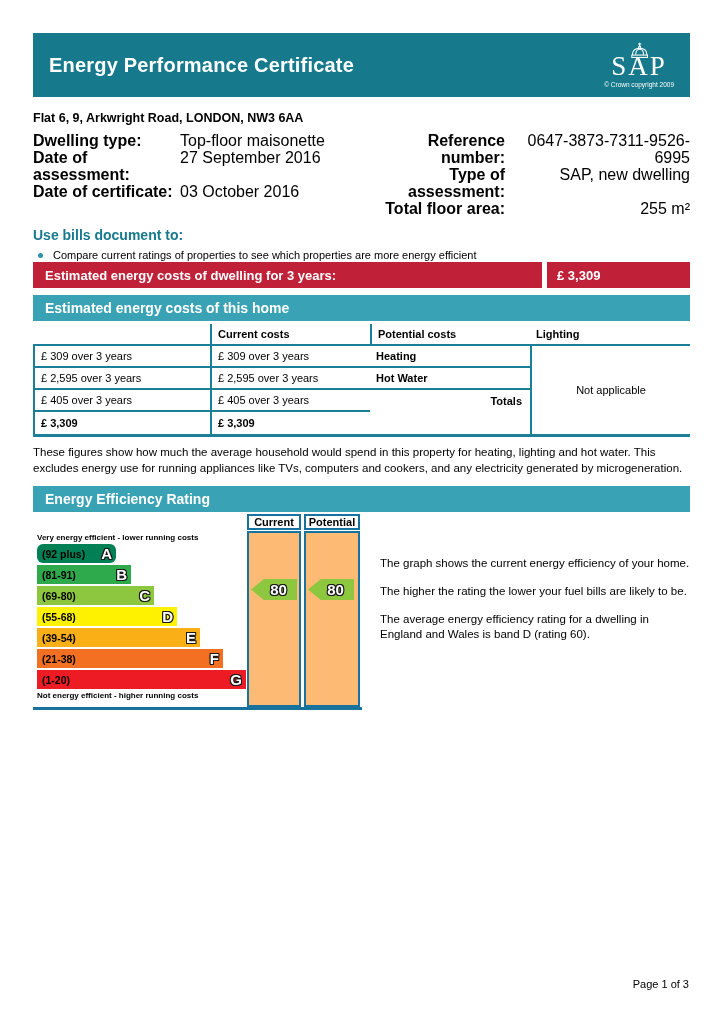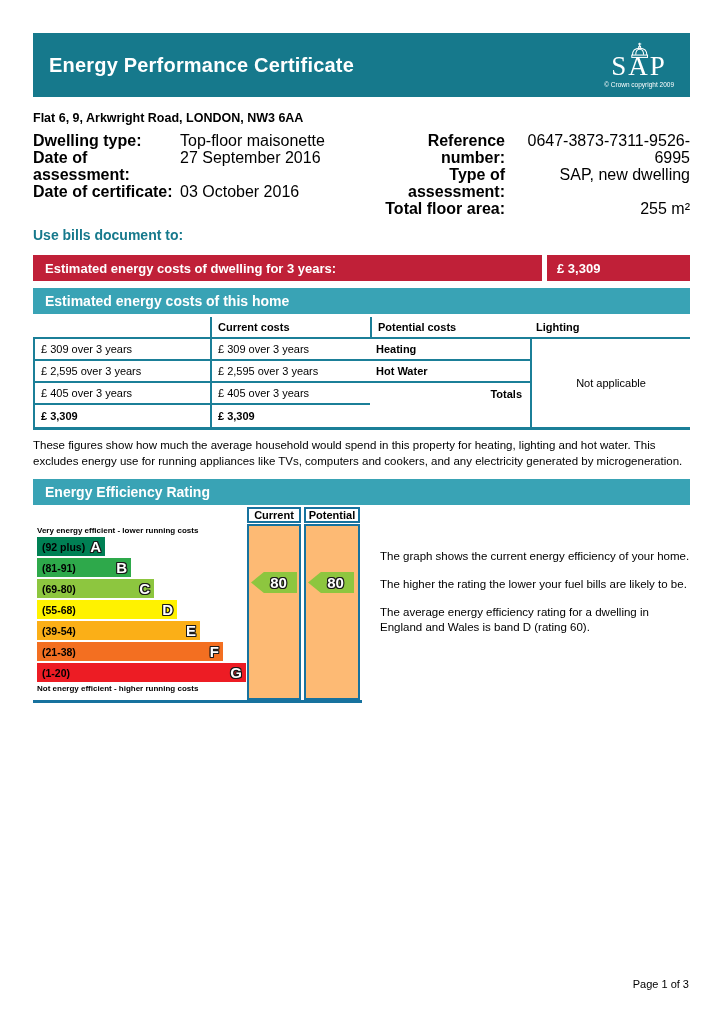--- a/index.html
+++ b/index.html
@@ -25,21 +25,21 @@
   .details-col.left .detail-label { width:147px; font-weight:bold; }
   .details-col.right .detail-label { width:140px; font-weight:bold; }
   .detail-value { flex:1; }
 
   
   .use-doc-heading { margin-top:10px; color:#16798C; font-size:14px; font-weight:bold; }
   .bullet-row { margin-top:6px; display:flex; align-items:flex-start; font-size:11px; }
   .bullet-dot { width:5px; height:5px; border-radius:50%; background:#2E93A7; margin:4px 10px 0 5px; flex:0 0 auto; }
 
   
-  .cost-banner { margin-top:12px; height:26px; display:flex;justify-content:space-between; }
+  .cost-banner { margin-top:1px; height:26px; display:flex;justify-content:space-between; }
   .cost-banner-label { flex:1; background:#C02038; color:#fff; font-size:13px; font-weight:bold; display:flex; align-items:center; padding-left:12px; }
   .cost-banner-gap { width:5px; background:#fff; }
   .cost-banner-value { width:143px; background:#C02038; color:#fff; font-size:13px; font-weight:bold; display:flex; align-items:center; padding-left:10px; }
 
   
   .section-banner { height:26px; background:#39A3B5; color:#fff; font-size:14px; font-weight:bold; display:flex; align-items:center; padding-left:12px; }
   .costs-home-banner { margin-top:7px; }
   .rating-banner { margin-top:10px; }
 
   
@@ -135,20 +135,24 @@
           <span class="detail-value">SAP, new dwelling</span>
         </div>
         <div class="detail-row">
           <span class="detail-label">Total floor area:</span>
           <span class="detail-value">255 m²</span>
         </div>
       </div>
     </div>
 
     <div class="use-doc-heading">Use bills document to:</div>
+    <div class="bullet-row">
+      <span class="bullet-dot"></span>
+      <span>Compare current ratings of properties to see which properties are more energy efficient</span>
+    </div>
 
     <div class="cost-banner">
       <div class="cost-banner-label">Estimated energy costs of dwelling for 3 years:</div>
       <div class="cost-banner-gap"></div>
       <div class="cost-banner-value">£ 3,309</div>
     </div>
 
     <div class="section-banner costs-home-banner">Estimated energy costs of this home</div>
 
     <div class="cost-table">
@@ -177,21 +181,21 @@
 
     <div class="costs-note">These figures show how much the average household would spend in this property for heating, lighting and hot water. This excludes energy use for running appliances like TVs, computers and cookers, and any electricity generated by microgeneration.</div>
 
     <div class="section-banner rating-banner">Energy Efficiency Rating</div>
 
     <div class="rating-area">
       <div class="epc-chart">
         <div class="epc-caption top">Very energy efficient - lower running costs</div>
         <div class="bands" id="bands">
             <div class="band-row">
-              <div class="band-bar" style="background: rgb(0, 128, 84); width: 68px;">
+              <div class="band-bar" style="background: rgb(0, 128, 84); width: 79px; border-radius: 6px;">
                 <span class="band-range">(92 plus)</span>
                 <span class="band-letter">A</span>
               </div>
             </div>
             <div class="band-row">
               <div class="band-bar" style="background: rgb(46, 169, 75); width: 94px;">
                 <span class="band-range">(81-91)</span>
                 <span class="band-letter">B</span>
               </div>
             </div>

